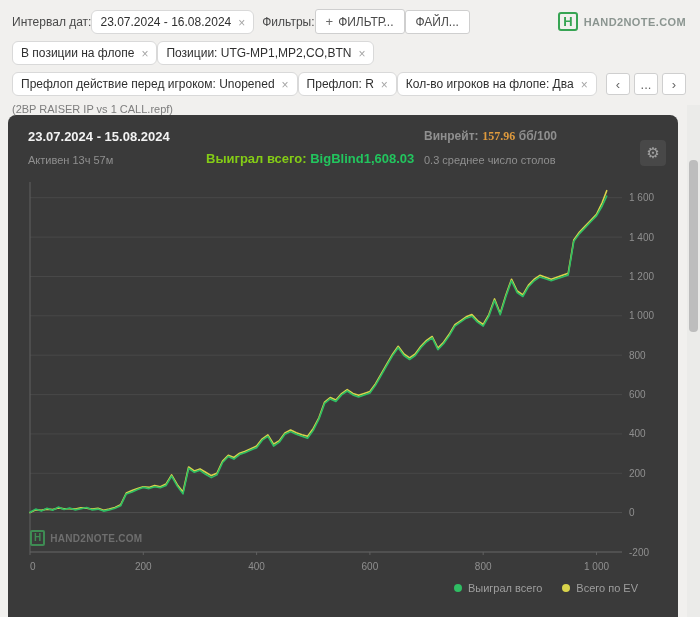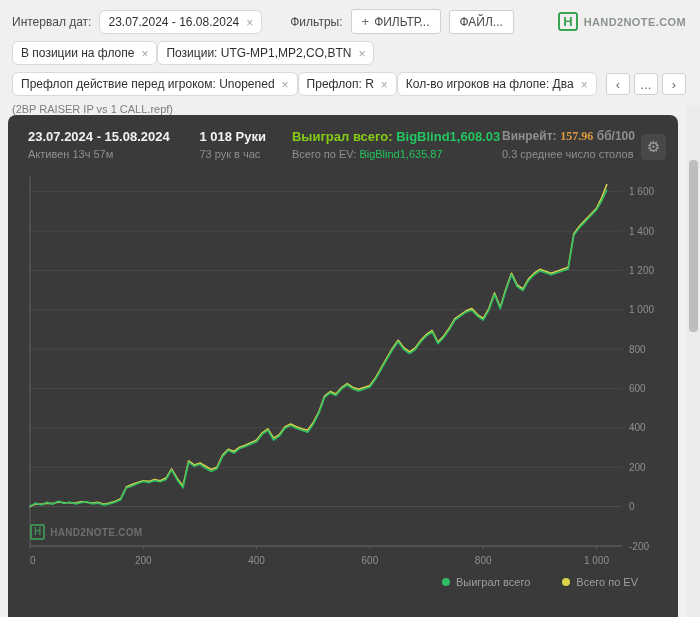--- a/index.html
+++ b/index.html
@@ -1,20 +1,20 @@
 <!DOCTYPE html>
 <html><head>
 <meta charset="utf-8">
 <style>
   * { box-sizing: border-box; margin: 0; padding: 0; }
   body { font-family: "Liberation Sans", sans-serif; background: #e8e8e6; }
   .page { position: relative; width: 700px; height: 617px; background: #f1f0ee; overflow: hidden; }
 
   
-  .topbar { display: flex; align-items: center; gap: 8px; padding: 9px 14px 7px 12px; }
+  .topbar { display: flex; align-items: center; padding: 9px 14px 7px 12px; }
   .tlabel { font-size: 12px; color: #4a4a4a; white-space: nowrap; }
   .chip { display: inline-flex; align-items: flex-end; gap: 7px; background: #fff; border: 1px solid #d9d9d9;
           border-radius: 6px; padding: 4px 8px; font-size: 12px; color: #2f2f2f; white-space: nowrap; cursor: default; }
   .chip .x { color: #a5a5a5; font-size: 12px; line-height: 1; cursor: pointer; }
   .btn { display: inline-flex; align-items: center; gap: 5px; background: #fff; border: 1px solid #cfcfcf;
          border-radius: 3px; padding: 4px 10px; font-size: 12px; color: #4a4a4a; cursor: pointer; white-space: nowrap; }
   .btn .plus { color: #6a6a6a; font-size: 13px; }
   .brand { margin-left: auto; display: flex; align-items: center; gap: 6px; }
   .brand-logo { color: #37a453; border: 2px solid #37a453; border-radius: 3px; font-weight: bold;
                 font-size: 13px; line-height: 13px; padding: 1px 3px; }
@@ -26,58 +26,58 @@
   .pbtn { width: 24px; height: 22px; border: 1px solid #cfcfcf; background: #fff; border-radius: 3px;
           font-size: 13px; color: #666; display: flex; align-items: center; justify-content: center; cursor: pointer; }
   .report-name { font-size: 11px; color: #7d7d7d; padding: 0 12px 0; }
 
   
   .panel { position: relative; margin-left: 8px; width: 670px; height: 512px; background: #3a3a3a;
            border-radius: 8px 8px 0 0; overflow: hidden; }
   .panel-header { display: flex; align-items: flex-end; padding: 13px 12px 4px 20px; }
   .ph-col1 { width: 178px; } .ph-col2 { width: 96px; } .ph-col3 { width: 218px; } .ph-col4 { flex: 1; }
   .ph-main { font-size: 13px; font-weight: bold; color: #f2f2f2; white-space: nowrap; }
-  .ph-sub  { font-size: 11px; color: #8f8f8f; margin-top: 4px; white-space: nowrap; }
+  .ph-sub  { font-size: 11px; color: #8f8f8f; margin-top: 10px; white-space: nowrap; }
   .won-label { color: #84cc16; }
   .green-val { color: #22c55e; }
   .gray-lab { color: #8f8f8f; font-weight: bold; font-size: 12px; }
   .orange-val { color: #de9a3e; font-weight: bold; font-size: 12px; font-family: Liberation Serif, serif; }
   .gear-btn { width: 26px; height: 26px; background: #484848; border-radius: 4px; color: #a0a0a0;
               font-size: 15px; display: flex; align-items: center; justify-content: center; cursor: pointer; margin-left: 6px; }
 
   
   .chart-wrap { position: relative; margin: 2px 8px 0 12px; }
   .chart-host { height: 404px; }
   svg text { font-family: "Liberation Sans", sans-serif; }
   .watermark { position: absolute; left: 10px; bottom: 30px; display: flex; align-items: center; gap: 5px; opacity: .85; }
   .wm-logo { color: #3f9a58; border: 2px solid #3f9a58; border-radius: 2px; font-weight: bold;
              font-size: 10px; line-height: 10px; padding: 1px 2px; }
   .wm-text { font-size: 10px; font-weight: bold; color: #787878; letter-spacing: .3px; }
 
-  .legend { display: flex; justify-content: flex-end; align-items: center; gap: 32px; padding: 6px 40px 0 0; }
+  .legend { display: flex; justify-content: flex-end; align-items: center; gap: 20px; padding: 6px 40px 0 0; }
   .legend-item { display: flex; align-items: center; gap: 6px; cursor: pointer; }
   .legend-dot { width: 8px; height: 8px; border-radius: 50%; }
   .legend-label { font-size: 11px; color: #9e9e9e; }
 
   
   .scrollbar { position: absolute; right: 0; top: 105px; width: 13px; height: 512px; background: #ebebe9; }
   .scroll-thumb { position: absolute; left: 2px; top: 55px; width: 9px; height: 172px; background: #bdbdbd; border-radius: 4px; cursor: grab; }
 </style>
 </head>
 <body>
 
 <div class="page">
 
   <div class="topbar">
     <span class="tlabel">Интервал дат:</span>
     <span class="chip">
       <span>23.07.2024 - 16.08.2024</span>
       <span class="x">×</span>
     </span>
-    <span class="tlabel" style="margin-left:20px;">Фильтры:</span>
+    <span class="tlabel" style="margin-left:8px;">Фильтры:</span>
     <button class="btn">
       <span class="plus">+</span>
       <span>ФИЛЬТР...</span>
     </button>
     <button class="btn">
       <span>ФАЙЛ...</span>
     </button>
     <div class="brand">
       <span class="brand-logo">H</span>
       <span class="brand-text">HAND2NOTE.COM</span>
@@ -116,32 +116,24 @@
   </div>
 
   <div class="report-name">(2BP RAISER IP vs 1 CALL.repf)</div>
 
   <div class="panel">
     <div class="panel-header">
       <div class="ph-col1">
         <div class="ph-main">23.07.2024 - 15.08.2024</div>
         <div class="ph-sub">Активен 13ч 57м</div>
       </div>
-      <div class="ph-col2">
-        <div class="ph-main">1 018 Руки</div>
-        <div class="ph-sub">73 рук в час</div>
-      </div>
       <div class="ph-col3">
         <div class="ph-main">
           <span class="won-label">Выиграл всего:</span>
           <span class="green-val">BigBlind1,608.03</span>
-        </div>
-        <div class="ph-sub">
-          <span>Всего по EV:</span>
-          <span class="green-val">BigBlind1,635.87</span>
         </div>
       </div>
       <div class="ph-col4">
         <div class="ph-main">
           <span class="gray-lab">Винрейт:</span>
           <span class="orange-val">157.96</span>
           <span class="gray-lab">бб/100</span>
         </div>
         <div class="ph-sub">0.3 среднее число столов</div>
       </div>

